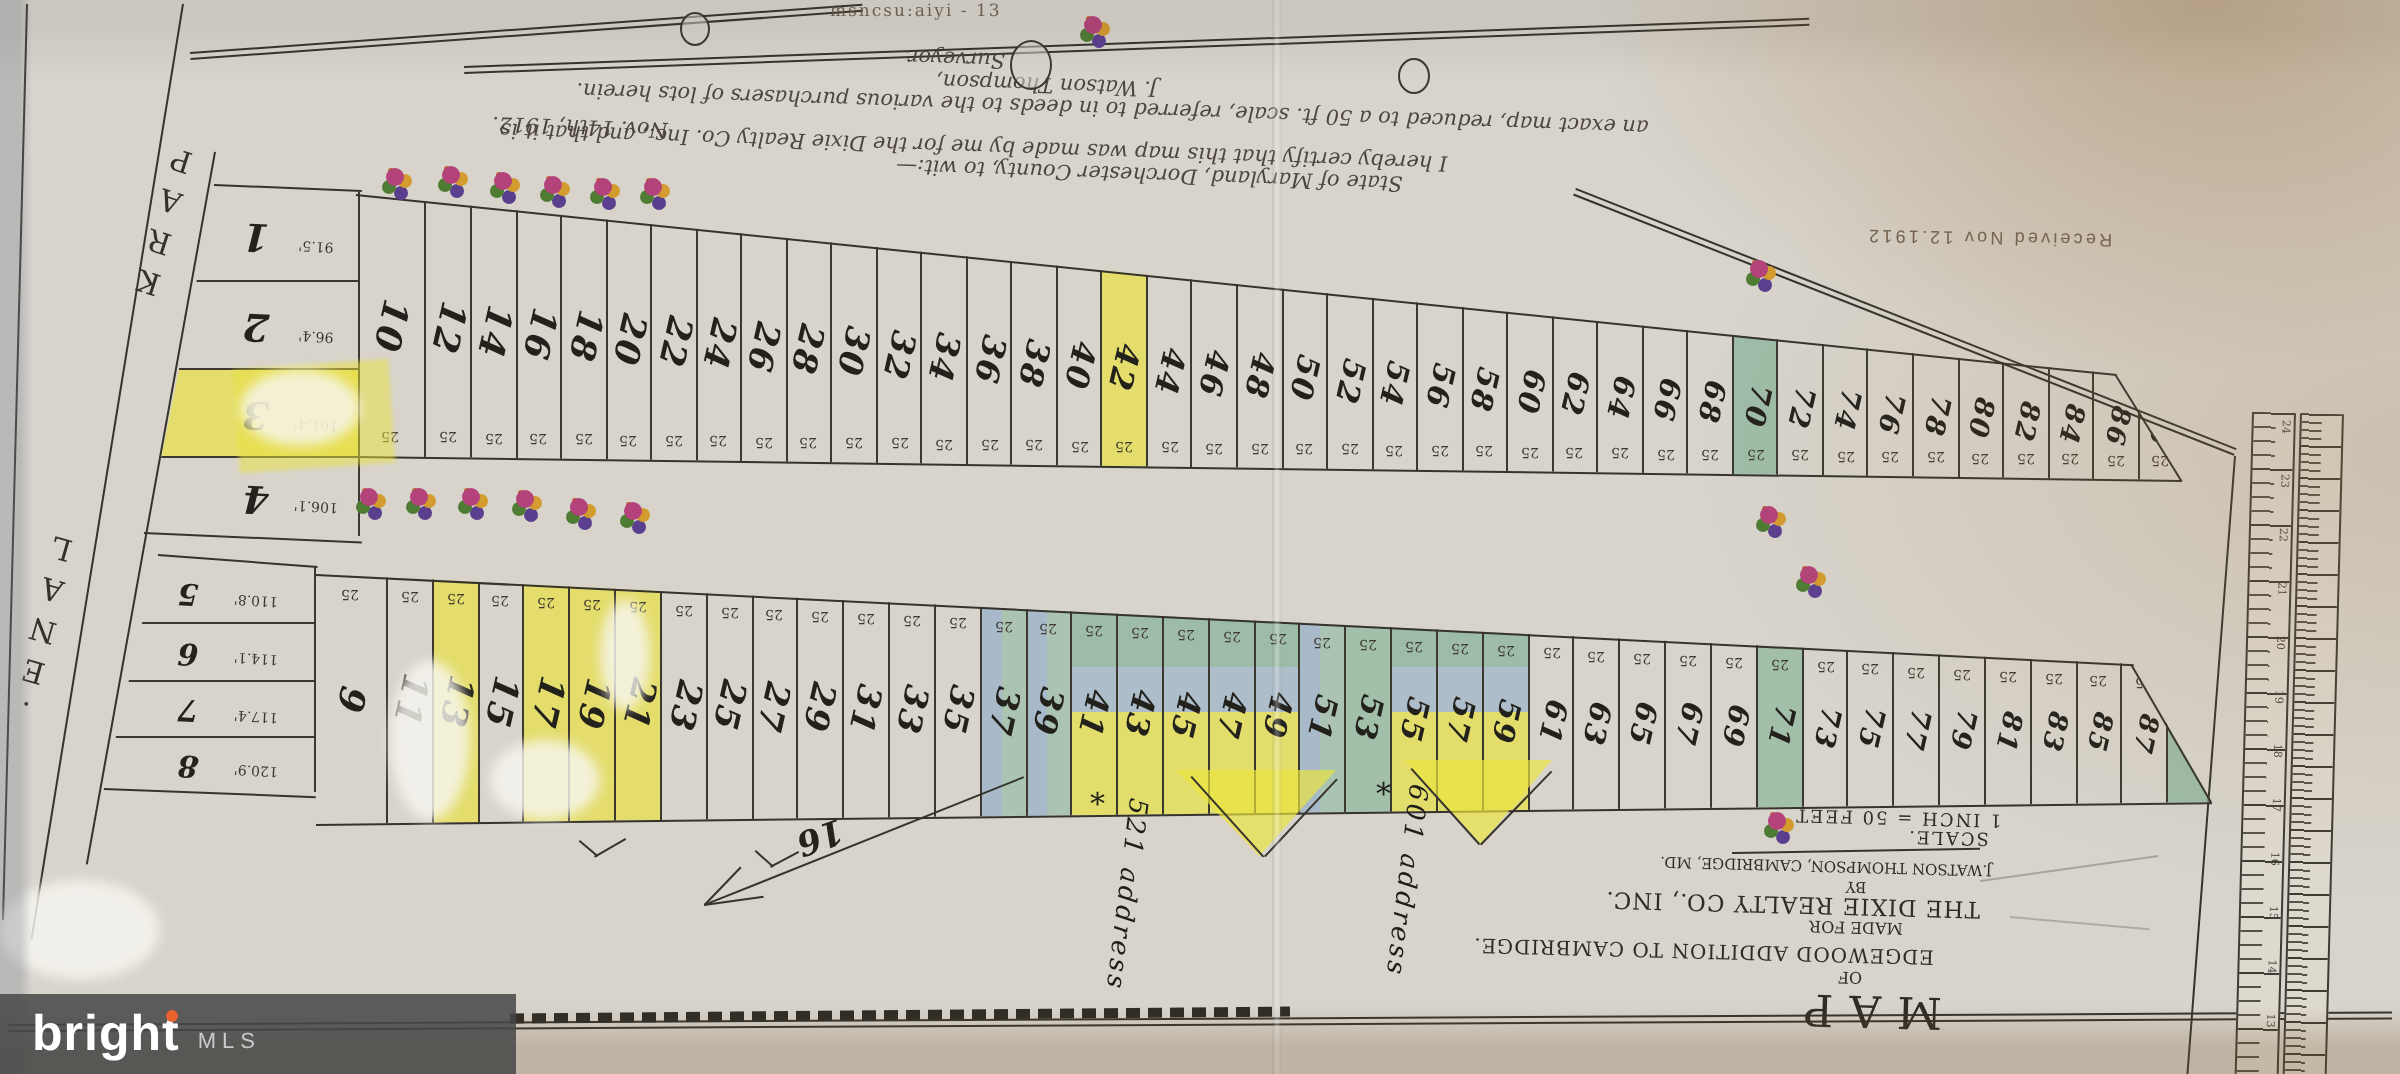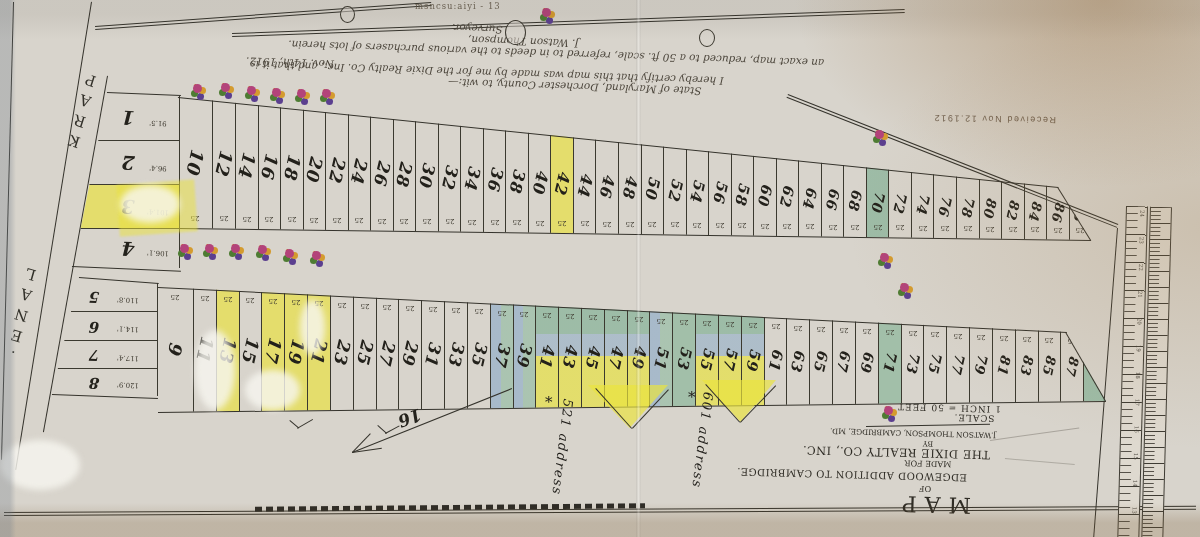--- a/index.html
+++ b/index.html
@@ -581,13 +581,17 @@
         <span class="rnum" style="top: 247px;">15</span>
         <span class="rnum" style="top: 274px;">14</span>
         <span class="rnum" style="top: 301px;">13</span>
       </div>
     <div class="rcol b"></div>
   </div>
 
   <div class="crease"></div>
   <div class="light"></div>
 
+  <div class="wm">
+    <span class="wm-b">bright<span class="wm-dot"></span></span>
+    <span class="wm-m">MLS</span>
+  </div>
 </div>
 
 </body></html>

